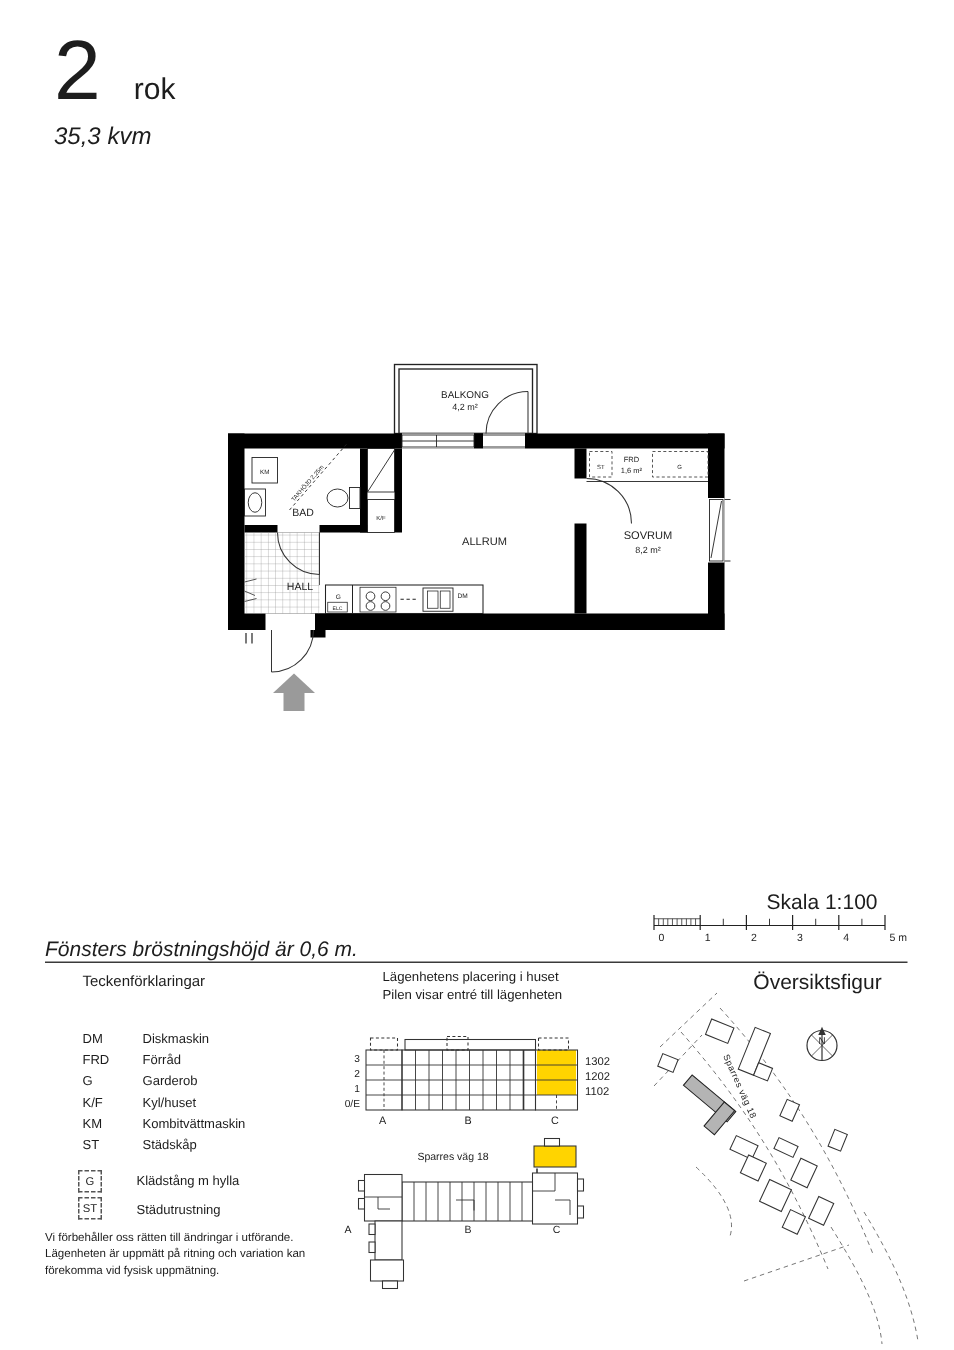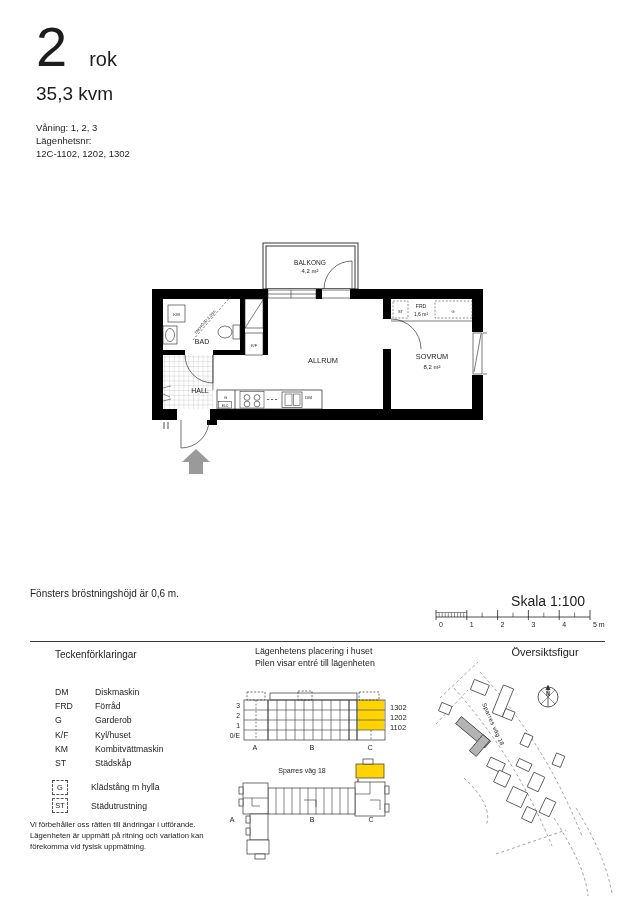--- a/index.html
+++ b/index.html
@@ -4,60 +4,55 @@
 <style>
   html,body{margin:0;padding:0;background:#e8e8e8;}
   .page{position:relative;width:636px;height:900px;background:#fff;margin:0 auto;
         font-family:"Liberation Sans",sans-serif;color:#1d1d1d;overflow:hidden;}
   .abs{position:absolute;}
   
   .hdr-left{left:36px;top:20px;}
   .rooms-line{display:flex;align-items:baseline;}
   .rooms-num{font-size:56px;line-height:54px;font-weight:400;letter-spacing:-1px;}
   .rooms-suffix{font-size:20px;margin-left:23px;}
-  .area-line{font-size:19px;margin-top:9px;}
+  .area-line{font-size:16px;margin-top:9px;font-style:italic;}
   .meta{margin-top:16px;font-size:9.5px;line-height:13px;}
   .hdr-center{left:150px;top:44px;width:330px;text-align:center;font-size:16.5px;line-height:23px;}
   
   .skala{left:470px;top:593px;width:115px;text-align:right;font-size:14px;}
-  .win-note{left:30px;top:588px;font-size:10px;}
+  .win-note{left:30px;top:624px;font-size:14px;font-style:italic;}
   .rule{left:30px;top:641px;width:575px;border-top:1px solid #3a3a3a;height:0;}
   
   .legend-title{left:55px;top:649px;font-size:10px;}
   .legend{left:55px;top:687px;font-size:8.7px;}
   .legend-row{display:flex;height:14.2px;align-items:baseline;}
   .legend-abbr{width:40px;}
   .legend-boxed{margin-top:6px;}
   .legend-box-row{display:flex;align-items:center;height:18.5px;}
   .dash-box{width:14px;height:13px;border:1px dashed #555;display:flex;align-items:center;
             justify-content:center;font-size:7.5px;margin-left:-3px;}
   .legend-box-label{margin-left:23px;}
   .disclaimer{left:30px;top:820px;font-size:7.7px;line-height:10.8px;}
   
   .placement-title{left:255px;top:646px;font-size:8.8px;line-height:11.5px;}
-  .ovw-title{left:495px;top:646px;width:100px;text-align:center;font-size:11px;}
+  .ovw-title{left:495px;top:646px;width:100px;text-align:center;font-size:14px;}
   svg{font-family:"Liberation Sans",sans-serif;}
   svg text{fill:#1d1d1d;}
 </style>
 </head>
 <body>
 
 <div class="page">
 
   <div class="abs hdr-left">
     <div class="rooms-line">
       <span class="rooms-num">2</span>
       <span class="rooms-suffix">rok</span>
     </div>
     <div class="area-line">35,3 kvm</div>
-    <div class="meta">
-      <div>Våning: 1, 2, 3</div>
-      <div>Lägenhetsnr:</div>
-      <div>12C-1102, 1202, 1302</div>
-    </div>
   </div>
 
 
   <svg class="abs" style="left:145px;top:222px;" width="350" height="258" viewBox="0 0 350 258">
     <defs>
       <pattern id="tl" width="4.8" height="4.8" patternUnits="userSpaceOnUse">
         <path d="M 4.8 0 L 0 0 0 4.8" fill="none" stroke="#8a8a8a" stroke-width="0.4"></path>
       </pattern>
     </defs>
 

